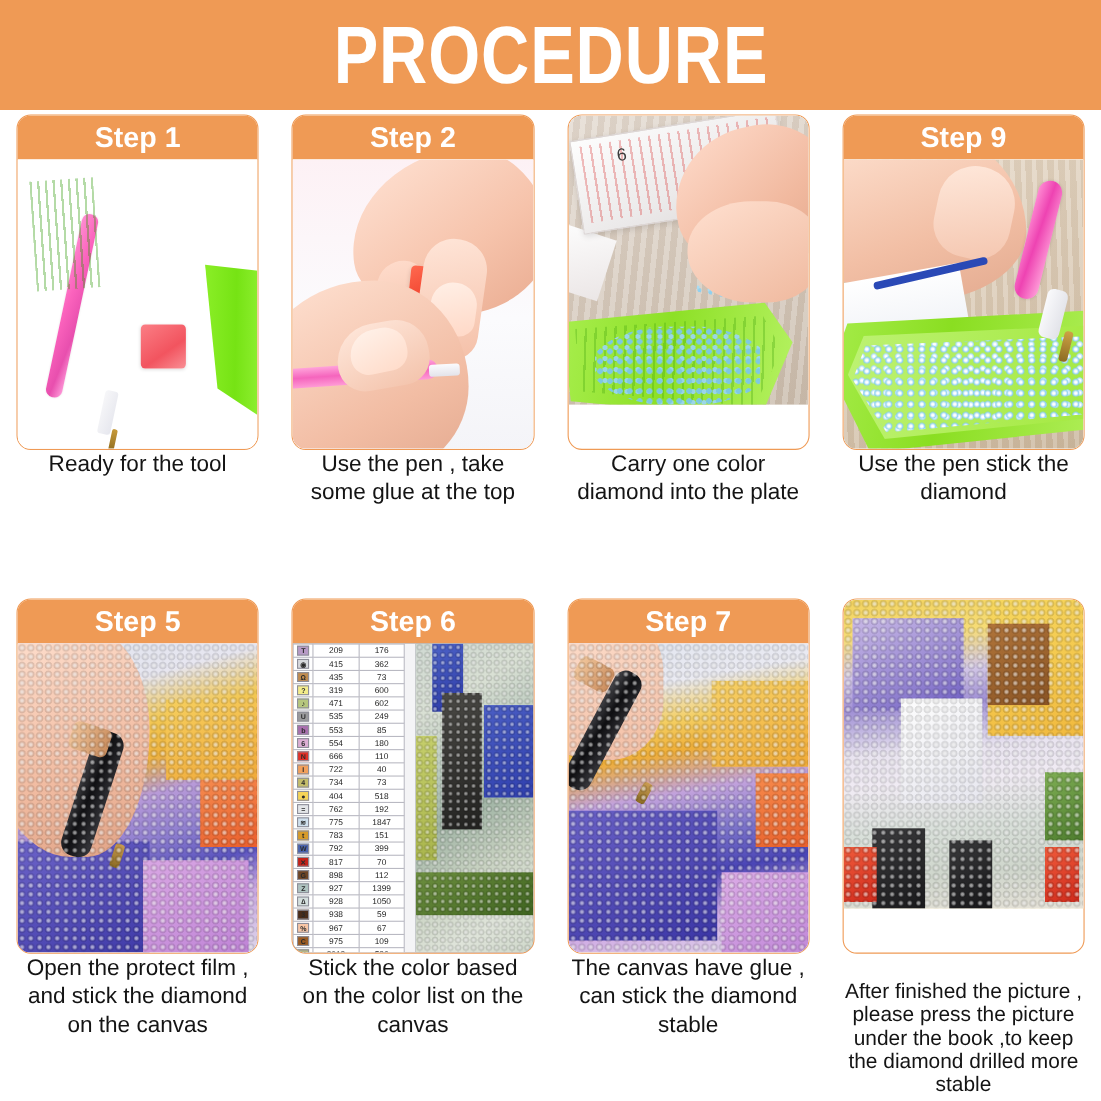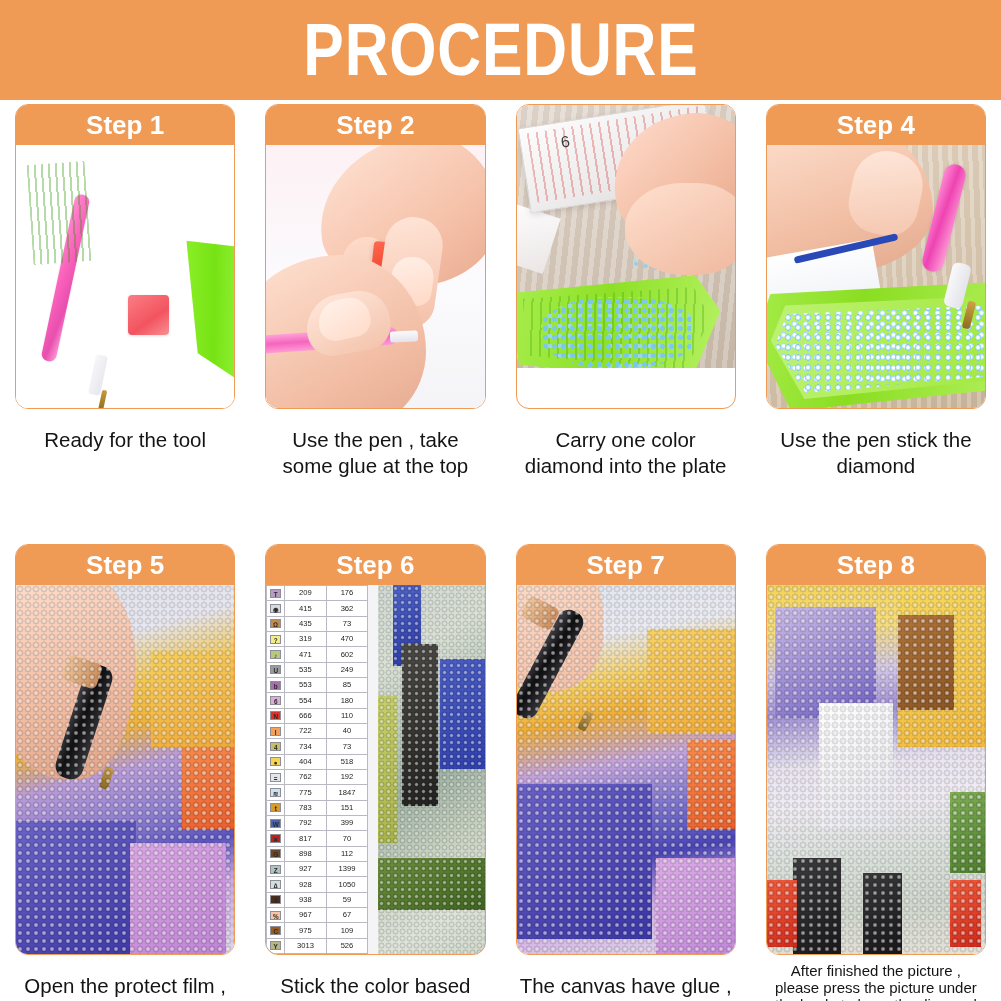--- a/index.html
+++ b/index.html
@@ -40,21 +40,21 @@
 
   .card {
     position: relative;
     width: 100%;
     border: 1.6px solid #ef9a55;
     border-radius: 13px;
     overflow: hidden;
     background: #fff;
   }
   .row1 .card { height: 305px; }
-  .row2 .card { height: 411px; }
+  .row2 .card { height: 323px; }
 
   .card-head {
     height: 40px;
     background: #ef9a55;
     display: flex; align-items: center; justify-content: center;
   }
   .card-head-label {
     color: #fff;
     font-size: 26px;
     font-weight: bold;
@@ -66,24 +66,24 @@
     height: calc(100% - 40px);
     overflow: hidden;
     background: #fff;
   }
 
   .caption {
     text-align: center;
     color: #141414;
     font-size: 20.5px;
     line-height: 1.28;
-    margin-top: 18px;
+    margin-top: 0;
     padding: 0 2px;
   }
-  .caption.tight { font-size: 15px; line-height: 1.12; margin-top: 8px; }
+  .caption.tight { font-size: 19px; line-height: 1.12; margin-top: 24px; }
 
   
   .s1 { width: 100%; height: 100%; background:#fff; position: relative; }
   .s1 .pen {
     position: absolute; left: 42px; top: 48px;
     width: 15px; height: 170px;
     background: linear-gradient(100deg,#ff8fd2 0%,#fb63bd 40%,#e84fae 75%,#ff9ddb 100%);
     border-radius: 7px;
     transform: rotate(12deg);
     box-shadow: 0 0 2px rgba(0,0,0,.12);
@@ -533,21 +533,21 @@
             <div class="beads3"></div>
           </div>
         </div>
       </div>
       <div class="caption">Carry one color diamond into the plate</div>
     </div>
 
     <div class="cell row1">
       <div class="card">
         <div class="card-head">
-          <span class="card-head-label">Step 4</span>
+          <span class="card-head-label">Step 9</span>
         </div>
         <div class="card-body">
           <div class="s4 photo">
             <div class="wood"></div>
             <div class="hand4"></div>
             <div class="finger4"></div>
             <div class="paper"></div>
             <div class="bluestripe"></div>
             <div class="tray4"></div>
             <div class="tray4-inner"></div>
@@ -610,21 +610,21 @@
                       <span class="sym-box" style="background: rgb(192, 139, 78);">Ω</span>
                     </td>
                     <td class="num">435</td>
                     <td class="num">73</td>
                   </tr>
                   <tr>
                     <td class="sym">
                       <span class="sym-box" style="background: rgb(243, 236, 138);">?</span>
                     </td>
                     <td class="num">319</td>
-                    <td class="num">470</td>
+                    <td class="num">600</td>
                   </tr>
                   <tr>
                     <td class="sym">
                       <span class="sym-box" style="background: rgb(182, 199, 126);">♪</span>
                     </td>
                     <td class="num">471</td>
                     <td class="num">602</td>
                   </tr>
                   <tr>
                     <td class="sym">
@@ -793,23 +793,20 @@
             <div class="pen7-ring"></div>
             <div class="pen7-tip"></div>
           </div>
         </div>
       </div>
       <div class="caption">The canvas have glue , can stick the diamond stable</div>
     </div>
 
     <div class="cell row2">
       <div class="card">
-        <div class="card-head">
-          <span class="card-head-label">Step 8</span>
-        </div>
         <div class="card-body">
           <div class="mosaic m8">
             <div class="q2"></div>
             <div class="q3"></div>
             <div class="q1"></div>
             <div class="q4"></div>
             <div class="q5"></div>
             <div class="q6"></div>
             <div class="q7"></div>
             <div class="q8"></div>

